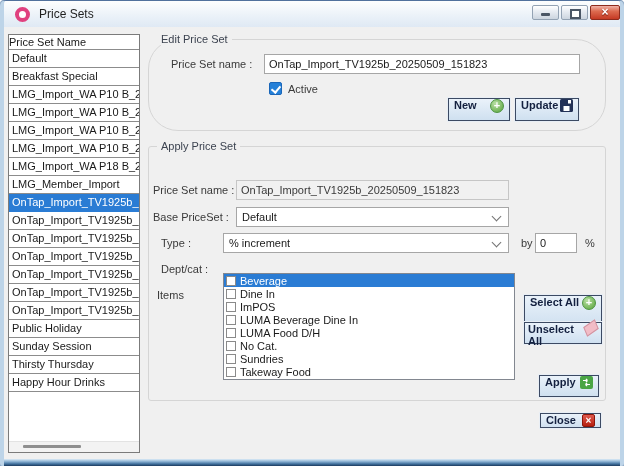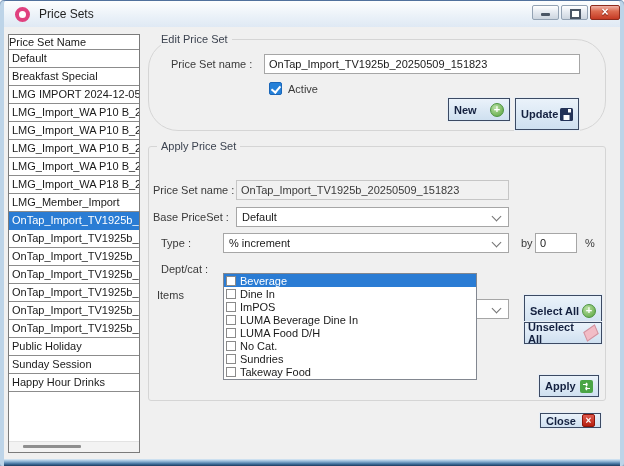--- a/index.html
+++ b/index.html
@@ -33,21 +33,21 @@
   .lbl{position:absolute;font-size:11px;color:#3a3a3a;white-space:nowrap;}
   .tb{position:absolute;box-sizing:border-box;height:20px;border:1px solid #a6a6a6;background:#fff;font-family:"Liberation Sans",sans-serif;font-size:11px;padding:0 4px;color:#1a1a1a;}
   .tb.readonly{background:#f1f1f1;border-color:#c6c6c6;color:#3a3a3a;}
   .select{position:absolute;box-sizing:border-box;height:20px;line-height:18px;border:1px solid #a6a6a6;background:#fff;font-size:11px;padding-left:5px;color:#1a1a1a;}
   .select .chev{position:absolute;right:8px;top:5px;width:6px;height:6px;border-right:1.6px solid #737373;border-bottom:1.6px solid #737373;transform:rotate(45deg);}
   .chk{position:absolute;width:13px;height:13px;box-sizing:border-box;border:1px solid #8a8a8a;background:#fff;border-radius:2px;}
   .chk.checked{background:#2580d8;border-color:#1a66b8;}
   .chk.checked::after{content:"";position:absolute;left:3px;top:1px;width:4px;height:7px;border-right:2px solid #fff;border-bottom:2px solid #fff;transform:rotate(40deg);}
 
   
-  .btn{position:absolute;box-sizing:border-box;display:flex;align-items:center;justify-content:space-between;
+  .btn{position:absolute;box-sizing:border-box;display:flex;justify-content:space-between;
     padding:0 5px;background:linear-gradient(#eaf2fa,#cfe0f0);border:1px solid #3c4a63;
     font-weight:bold;font-size:11px;color:#13203f;box-shadow:0 0 0 1px #e8eef5;}
   .plus-icon{width:14px;height:14px;border-radius:50%;box-sizing:border-box;border:1px solid #4c9440;
     background:radial-gradient(circle at 35% 30%,#b8e0a5,#57a339);color:#fff;font-size:11px;line-height:11px;text-align:center;flex:none;}
   .plus-icon::after{content:"+";}
   .eraser-icon{width:12px;height:8px;background:#f2bcc6;border:1px solid #cf93a0;transform:rotate(-35deg) skewX(-12deg);flex:none;}
   .xsq-icon{width:13px;height:13px;border-radius:2px;box-sizing:border-box;border:1px solid #8c150a;
     background:linear-gradient(#e05a4e,#b51f10);color:#fff;font-size:10px;line-height:11px;text-align:center;font-weight:bold;flex:none;}
   .xsq-icon::after{content:"\00d7";}
 
@@ -78,54 +78,54 @@
       </span>
   </div>
 
   <div class="client">
 
     <div class="pricelist">
       <div class="lheader">Price Set Name</div>
       <div>
         <div class="lrow">Default</div>
         <div class="lrow">Breakfast Special</div>
-        <div class="lrow">LMG IMPORT 2024-12-05</div>
         <div class="lrow">LMG_Import_WA P10 B_2025</div>
         <div class="lrow">LMG_Import_WA P10 B_2025</div>
         <div class="lrow">LMG_Import_WA P10 B_2025</div>
         <div class="lrow">LMG_Import_WA P10 B_2025</div>
         <div class="lrow">LMG_Import_WA P18 B_2025</div>
         <div class="lrow">LMG_Member_Import</div>
         <div class="lrow selected">OnTap_Import_TV1925b_2025</div>
         <div class="lrow">OnTap_Import_TV1925b_2025</div>
         <div class="lrow">OnTap_Import_TV1925b_2025</div>
         <div class="lrow">OnTap_Import_TV1925b_2025</div>
         <div class="lrow">OnTap_Import_TV1925b_2025</div>
         <div class="lrow">OnTap_Import_TV1925b_2025</div>
         <div class="lrow">OnTap_Import_TV1925b_2025</div>
         <div class="lrow">Public Holiday</div>
         <div class="lrow">Sunday Session</div>
+        <div class="lrow">Thirsty Thursday</div>
         <div class="lrow">Happy Hour Drinks</div>
       </div>
       <div class="hscroll">
         <span class="hthumb"></span>
       </div>
     </div>
 
     <div class="group" style="left:144px;top:12px;width:458px;height:92px;border-radius:30px;">
       <span class="legend">Edit Price Set</span>
       <span class="lbl" style="left:22px;top:18px;">Price Set name :</span>
       <input class="tb" style="left: 115px; top: 14px; width: 316px;" value="OnTap_Import_TV1925b_20250509_151823">
       <span class="chk checked" style="left:120px;top:42px;"></span>
       <span class="lbl" style="left:139px;top:43px;">Active</span>
       <div class="btn" style="left:299px;top:58px;width:62px;height:23px;">
         <span>New</span>
         <span class="plus-icon"></span>
       </div>
-      <div class="btn" style="left:366px;top:58px;width:64px;height:32px;">
+      <div class="btn" style="left:366px;top:58px;width:64px;height:23px;">
         <span>Update</span>
         <svg width="13" height="13" style="flex:none;">
           <rect width="13" height="13" rx="1.5" fill="#233257"></rect>
           <rect x="3.5" y="7" width="6" height="5" fill="#fff"></rect>
           <rect x="8" y="1" width="3" height="3.5" fill="#fff"></rect>
         </svg>
       </div>
     </div>
 
     <div class="group" style="left:144px;top:119px;width:458px;height:255px;">
@@ -149,21 +149,21 @@
       <input class="tb" style="left: 386px; top: 86px; width: 42px;" value="0">
       <span class="lbl" style="left:436px;top:90px;">%</span>
 
       <span class="lbl" style="left:12px;top:116px;">Dept/cat :</span>
       <div class="select" style="left:74px;top:112px;width:286px;margin-top:40px;">
         <span>Category</span>
         <span class="chev"></span>
       </div>
 
       <span class="lbl" style="left:8px;top:142px;">Items</span>
-      <div class="listbox" style="left:74px;top:126px;width:254px;height:107px;">
+      <div class="listbox" style="left:74px;top:126px;width:292px;height:107px;">
         <div class="irow selected">
             <span class="cb"></span>
             <span>Beverage</span>
           </div>
         <div class="irow">
             <span class="cb"></span>
             <span>Dine In</span>
           </div>
         <div class="irow">
             <span class="cb"></span>

